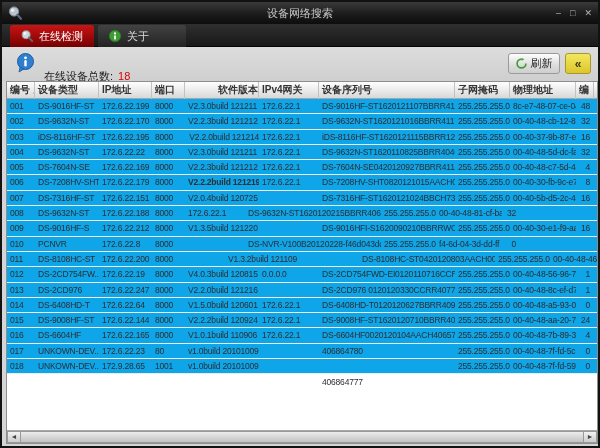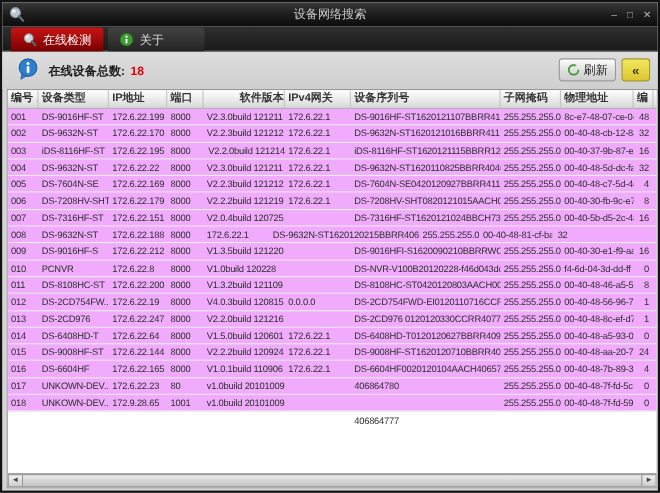--- a/index.html
+++ b/index.html
@@ -27,42 +27,42 @@
   .tab.active { left:8px; width:84px; background:linear-gradient(#c81414,#8d0505 75%,#6f0202);
                 color:#ffffff; }
   .tab.inactive { left:96px; width:88px; background:linear-gradient(#424242,#232323);
                   color:#dcdcdc; }
   .tab-icon { width:14px; height:14px; flex:0 0 auto; }
 
   
   .statusrow { position:absolute; left:0; top:45px; right:0; height:34px;
                background:linear-gradient(#dddddd,#cfcfcf); }
   .info-icon { position:absolute; left:14px; top:6px; width:19px; height:20px; }
-  .status-text { position:absolute; left:42px; top:10px; font-size:11px; color:#1c1c1c;font-weight:bold; }
+  .status-text { position:absolute; left:42px; top:22px; font-size:11px; color:#1c1c1c; }
   .status-count { color:#e00000; padding-left:5px; }
   .btn { position:absolute; top:6px; height:21px; display:flex; align-items:center;
          justify-content:center; gap:4px; font-size:11px; color:#222;
          background:linear-gradient(#fdfdfd,#dcdcdc 60%,#cfcfcf);
          border:1px solid #9a9a9a; border-radius:3px; cursor:default; }
   .btn-refresh { right:38px; width:52px; }
   .btn-collapse { right:7px; width:26px; font-weight:bold; font-size:12px;
                   background:linear-gradient(#f3e75f,#dcc62e); border-color:#a79a24; color:#403a06; }
   .refresh-icon { width:11px; height:11px; }
 
   
   .tablewrap { position:absolute; left:4px; top:79px; width:592px; height:363px;
                background:#ffffff; border:1px solid #8e8e8e; overflow:hidden; }
   .thead { display:flex; height:17px; background:linear-gradient(#ffffff,#d8d8d8);
            border-bottom:1px solid #a5a5a5; }
   .th { height:17px; line-height:16px; font-size:10px; font-weight:bold; color:#333;
         padding-left:3px; border-right:1px solid #c2c2c2; overflow:hidden;
         white-space:nowrap; flex:0 0 auto; }
   .sort { font-size:7px; color:#9a9a9a; padding-left:3px; }
   .tbody { }
-  .tr { display:flex; height:15.3px; border-bottom:1px solid #ececec; background:#f0abfc; }
+  .tr { display:flex; height:15.3px; border-bottom:1px solid #ececec; background:#0ea5e9; }
   .td { height:15px; line-height:15px; font-size:8.5px; letter-spacing:-0.2px; color:#2e2e2e;
         padding-left:3px; overflow:hidden; white-space:nowrap; flex:0 0 auto; }
   .td.num, .th.num { text-align:right; padding-right:4px; }
 
   
   .hscroll { position:absolute; left:0; right:0; bottom:0; height:13px;
              background:#cfcfcf; border-top:1px solid #a8a8a8; display:flex; }
   .sb-arrow { width:14px; height:12px; background:linear-gradient(#f2f2f2,#cccccc);
               border:1px solid #999; font-size:7px; line-height:10px; text-align:center;
               color:#444; flex:0 0 auto; }
@@ -201,21 +201,21 @@
           <div class="td" style="width: 136px;">DS-7604N-SE0420120927BBRR4115...</div>
           <div class="td" style="width: 55px;">255.255.255.0</div>
           <div class="td" style="width: 66px;">00-40-48-c7-5d-4d</div>
           <div class="td num" style="width: 18px;">4</div>
         </div>
         <div class="tr">
           <div class="td" style="width: 28px;">006</div>
           <div class="td" style="width: 64px;">DS-7208HV-SHT</div>
           <div class="td" style="width: 53px;">172.6.22.179</div>
           <div class="td" style="width: 33px;">8000</div>
-          <div class="td" style="width: 74px;">V2.2.2build 121219</div>
+          <div class="td" style="width: 74px; font-weight: bold;">V2.2.2build 121219</div>
           <div class="td" style="width: 60px;">172.6.22.1</div>
           <div class="td" style="width: 136px;">DS-7208HV-SHT0820121015AACH01...</div>
           <div class="td" style="width: 55px;">255.255.255.0</div>
           <div class="td" style="width: 66px;">00-40-30-fb-9c-e7</div>
           <div class="td num" style="width: 18px;">8</div>
         </div>
         <div class="tr">
           <div class="td" style="width: 28px;">007</div>
           <div class="td" style="width: 64px;">DS-7316HF-ST</div>
           <div class="td" style="width: 53px;">172.6.22.151</div>
@@ -248,33 +248,32 @@
           <div class="td" style="width: 136px;">DS-9016HFI-S1620090210BBRRWCVU</div>
           <div class="td" style="width: 55px;">255.255.255.0</div>
           <div class="td" style="width: 66px;">00-40-30-e1-f9-aa</div>
           <div class="td num" style="width: 18px;">16</div>
         </div>
         <div class="tr">
           <div class="td" style="width: 28px;">010</div>
           <div class="td" style="width: 64px;">PCNVR</div>
           <div class="td" style="width: 53px;">172.6.22.8</div>
           <div class="td" style="width: 33px;">8000</div>
-          <div class="td" style="width: 74px;">V1.0build 120228</div>
           <div class="td" style="width: 60px;"></div>
           <div class="td" style="width: 136px;">DS-NVR-V100B20120228-f46d043dddff</div>
           <div class="td" style="width: 55px;">255.255.255.0</div>
           <div class="td" style="width: 66px;">f4-6d-04-3d-dd-ff</div>
           <div class="td num" style="width: 18px;">0</div>
         </div>
         <div class="tr">
           <div class="td" style="width: 28px;">011</div>
           <div class="td" style="width: 64px;">DS-8108HC-ST</div>
           <div class="td" style="width: 53px;">172.6.22.200</div>
           <div class="td" style="width: 33px;">8000</div>
-          <div class="td" style="width: 74px;">V1.3.2build 121109</div>
+          <div class="td" style="width: 74px; margin-left: 40px;">V1.3.2build 121109</div>
           <div class="td" style="width: 60px;"></div>
           <div class="td" style="width: 136px;">DS-8108HC-ST0420120803AACH000...</div>
           <div class="td" style="width: 55px;">255.255.255.0</div>
           <div class="td" style="width: 66px;">00-40-48-46-a5-5b</div>
           <div class="td num" style="width: 18px;">8</div>
         </div>
         <div class="tr">
           <div class="td" style="width: 28px;">012</div>
           <div class="td" style="width: 64px;">DS-2CD754FW...</div>
           <div class="td" style="width: 53px;">172.6.22.19</div>

